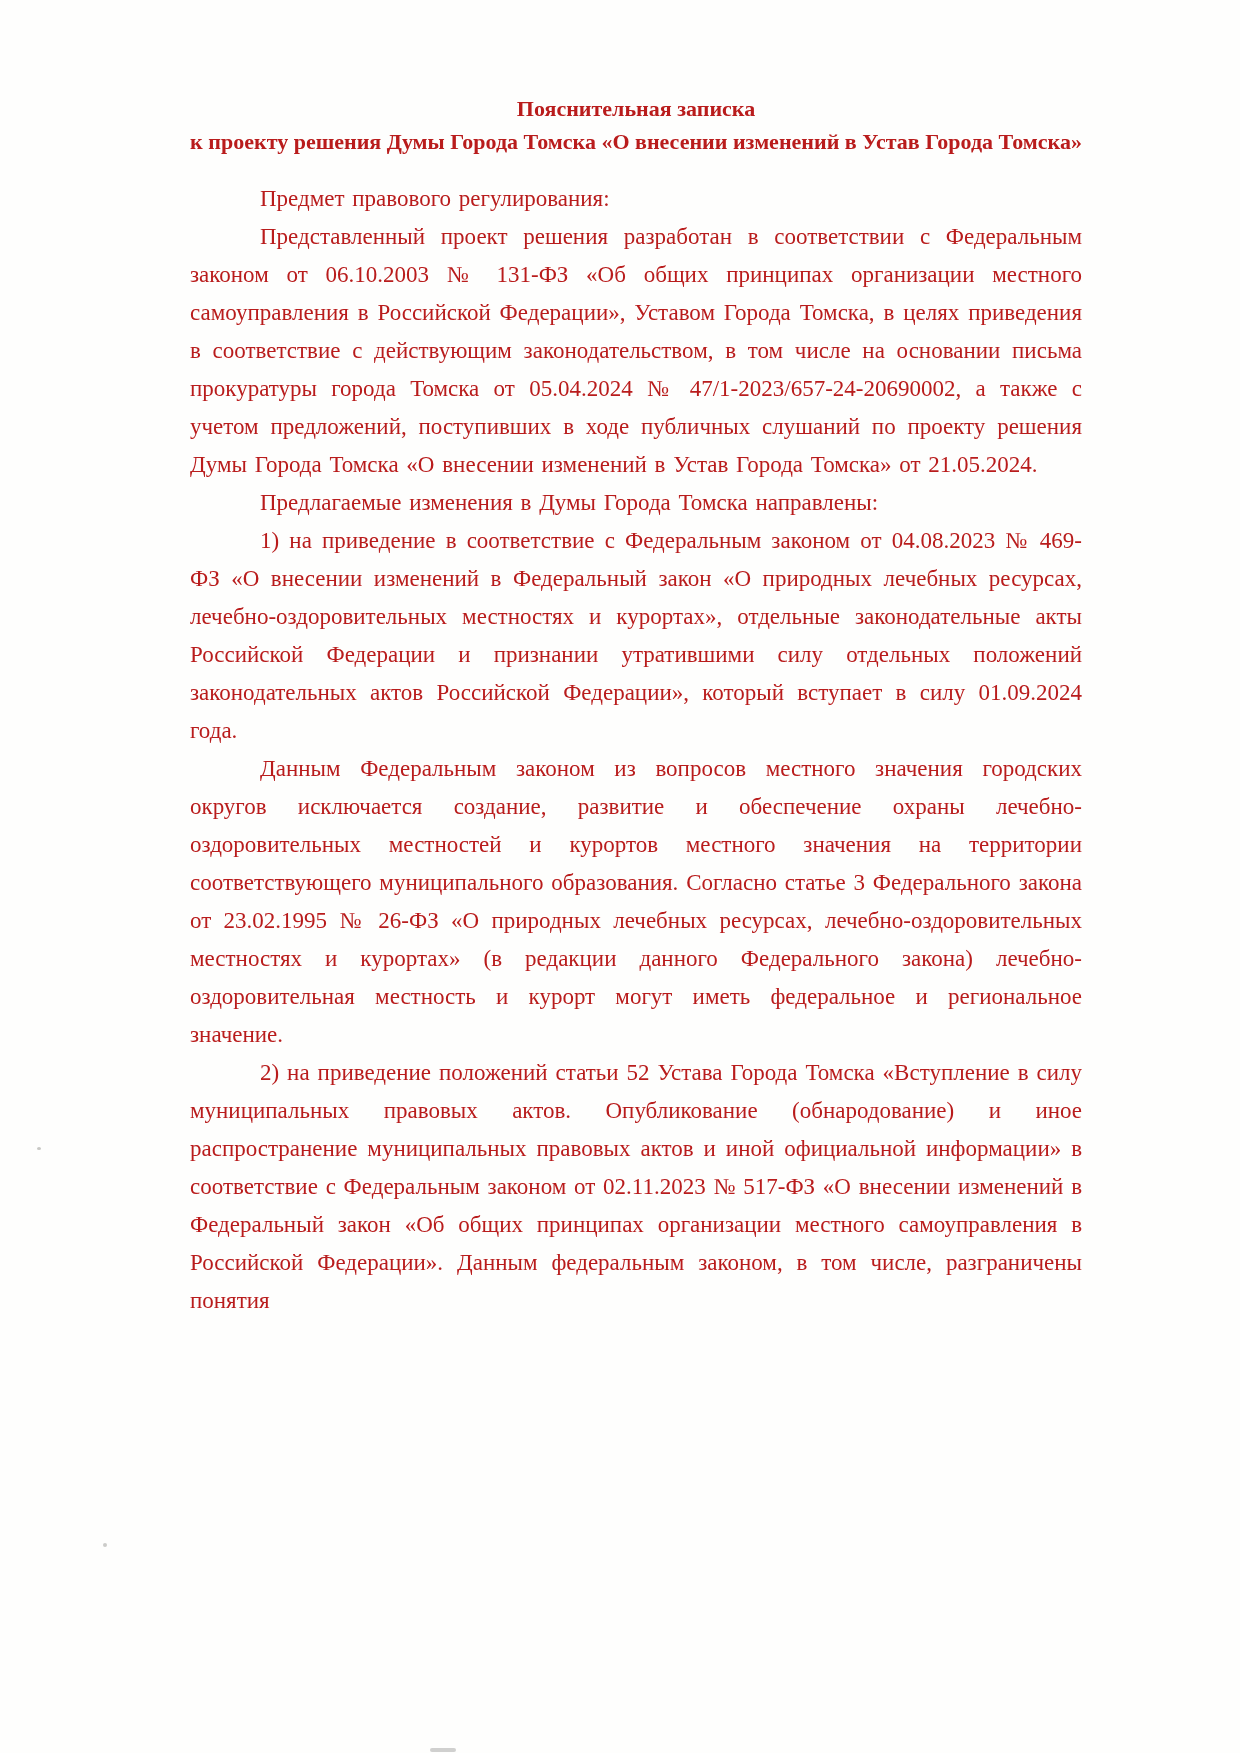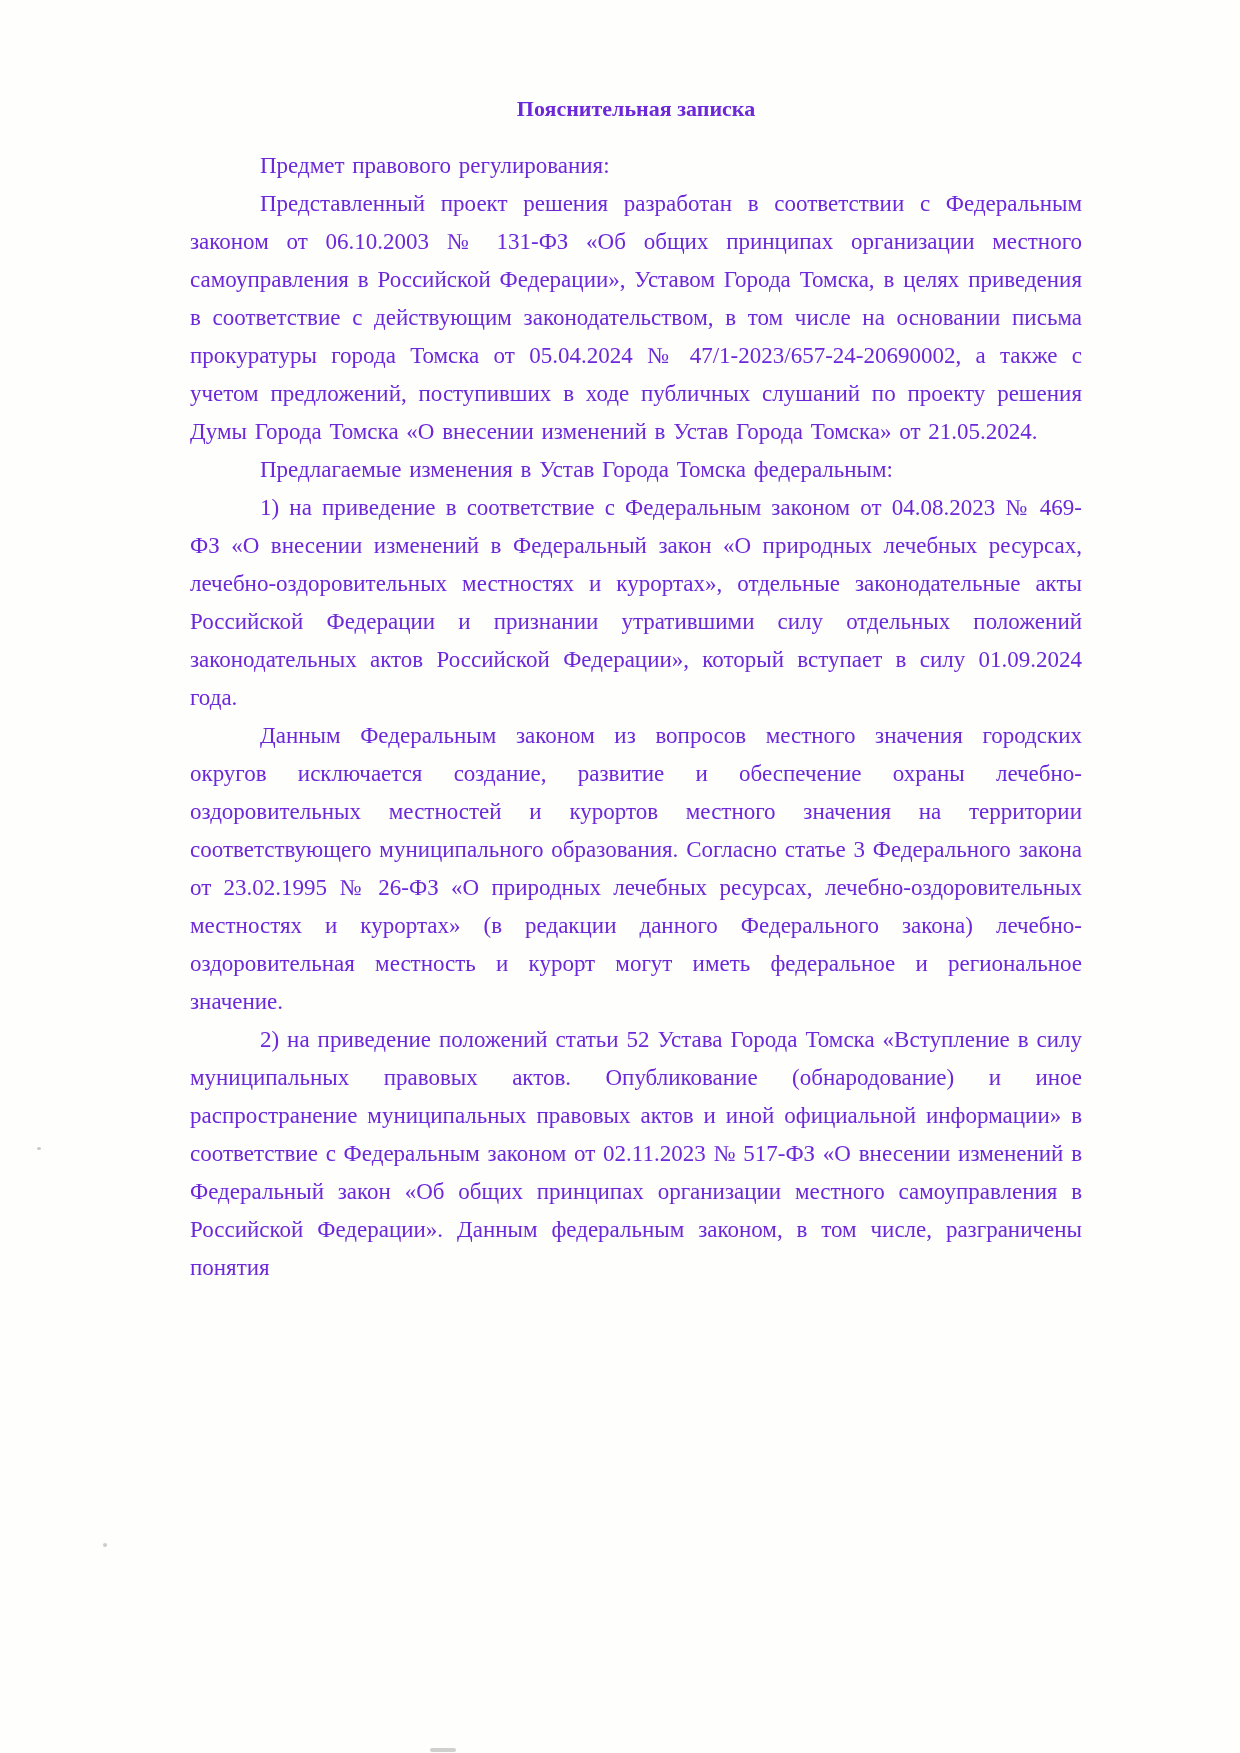--- a/index.html
+++ b/index.html
@@ -8,21 +8,21 @@
     background: #ffffff;
   }
   .page {
     position: relative;
     width: 1240px;
     height: 1753px;
     margin: 0 auto;
     background: #fefefd;
     overflow: hidden;
     font-family: "Liberation Serif", "DejaVu Serif", serif;
-    color: #6d28d9;
+    color: #b91c1c;
   }
   .content {
     position: absolute;
     top: 92px;
     left: 190px;
     width: 892px;
   }
   .doc-title {
     font-size: 22px;
     font-weight: bold;
@@ -58,28 +58,29 @@
 </style>
 </head>
 <body>
 
 <div class="page">
 
   <div class="content">
 
     <h1 class="doc-title">
       <span class="t-line">Пояснительная записка</span>
+      <span class="t-line">к проекту решения Думы Города Томска «О внесении изменений в Устав Города Томска»</span>
     </h1>
 
     <p class="para bold">Предмет правового регулирования:</p>
 
     <p class="para">Представленный проект решения разработан в соответствии с Федеральным законом от 06.10.2003 № 131-ФЗ «Об общих принципах организации местного самоуправления в Российской Федерации», Уставом Города Томска, в целях приведения в соответствие с действующим законодательством, в том числе на основании письма прокуратуры города Томска от 05.04.2024 № 47/1-2023/657-24-20690002, а также с учетом предложений, поступивших в ходе публичных слушаний по проекту решения Думы Города Томска «О внесении изменений в Устав Города Томска» от 21.05.2024.</p>
 
 
-    <p class="para">Предлагаемые изменения в Устав Города Томска федеральным:</p>
+    <p class="para">Предлагаемые изменения в Думы Города Томска направлены:</p>
 
     <p class="para">1) на приведение в соответствие с Федеральным законом от 04.08.2023 № 469-ФЗ «О внесении изменений в Федеральный закон «О природных лечебных ресурсах, лечебно-оздоровительных местностях и курортах», отдельные законодательные акты Российской Федерации и признании утратившими силу отдельных положений законодательных актов Российской Федерации», который вступает в силу 01.09.2024 года.</p>
 
     <p class="para">Данным Федеральным законом из вопросов местного значения городских округов исключается создание, развитие и обеспечение охраны лечебно-оздоровительных местностей и курортов местного значения на территории соответствующего муниципального образования. Согласно статье 3 Федерального закона от 23.02.1995 № 26-ФЗ «О природных лечебных ресурсах, лечебно-оздоровительных местностях и курортах» (в редакции данного Федерального закона) лечебно-оздоровительная местность и курорт могут иметь федеральное и региональное значение.</p>
 
 
     <p class="para justify-last">2) на приведение положений статьи 52 Устава Города Томска «Вступление в силу муниципальных правовых актов. Опубликование (обнародование) и иное распространение муниципальных правовых актов и иной официальной информации» в соответствие с Федеральным законом от 02.11.2023 № 517-ФЗ «О внесении изменений в Федеральный закон «Об общих принципах организации местного самоуправления в Российской Федерации». Данным федеральным законом, в том числе, разграничены понятия</p>
 
   </div>
 

